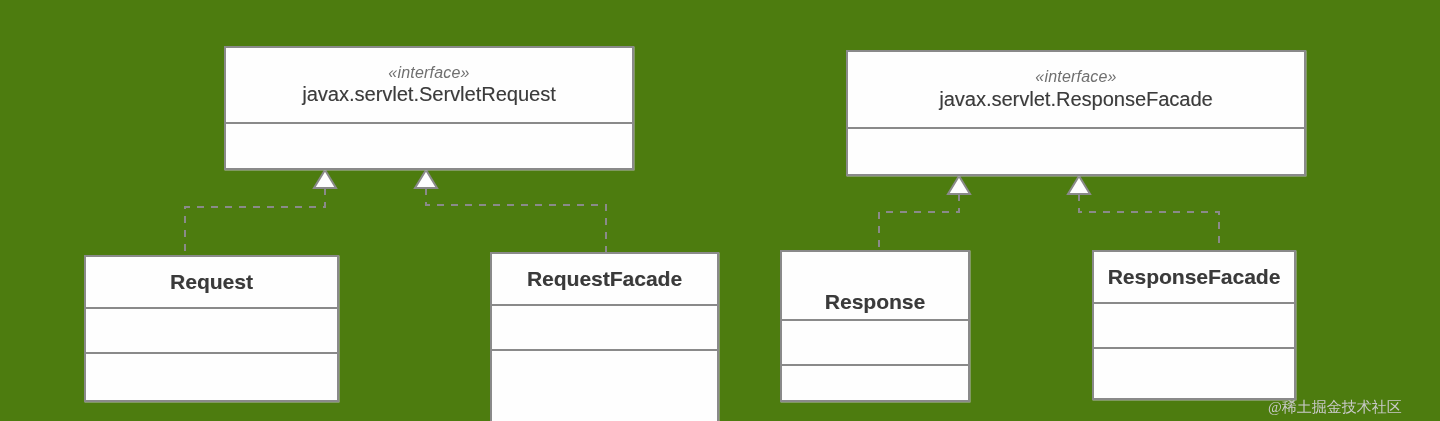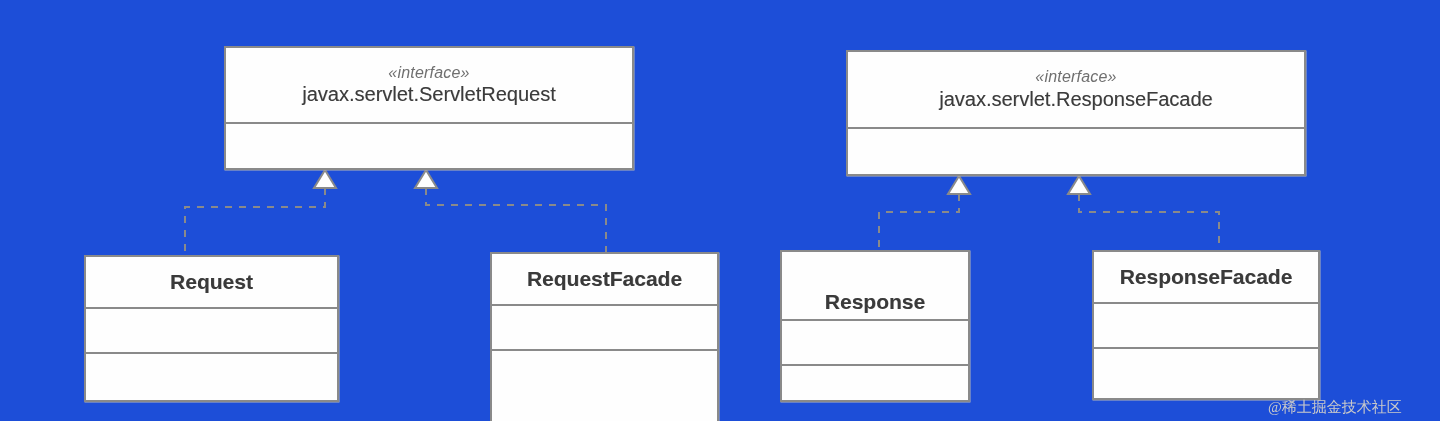--- a/index.html
+++ b/index.html
@@ -4,21 +4,21 @@
 <style>
   html, body {
     margin: 0;
     padding: 0;
     background: #ffffff;
   }
   #canvas {
     position: relative;
     width: 1440px;
     height: 421px;
-    background: #1d4ed8;
+    background: #4d7c0f;
     overflow: hidden;
     font-family: "Liberation Sans", sans-serif;
   }
 
   
   .uml-box {
     position: absolute;
     box-sizing: border-box;
     border: 2px solid #8a8a8a;
     background: #fefefe;
@@ -147,21 +147,21 @@
   </div>
 
   <div class="uml-box" id="box-response" style="left: 780px; top: 250px; width: 190px; height: 152px;">
     <div class="compartment divided" id="hdr-response" style="height: 36px; margin-top: 33px;">
       <span class="class-name">Response</span>
     </div>
     <div class="compartment divided" id="attr-response" style="height: 45px;"></div>
     <div class="compartment" id="ops-response" style="height: 50px;"></div>
   </div>
 
-  <div class="uml-box" id="box-response-facade" style="left: 1092px; top: 250px; width: 228px; height: 150px;">
+  <div class="uml-box" id="box-response-facade" style="left: 1092px; top: 250px; width: 204px; height: 150px;">
     <div class="compartment divided" id="hdr-response-facade" style="height: 52px;">
       <span class="class-name">ResponseFacade</span>
     </div>
     <div class="compartment divided" id="attr-response-facade" style="height: 45px;"></div>
     <div class="compartment" id="ops-response-facade" style="height: 49px;"></div>
   </div>
 
   <div class="watermark" id="watermark" style="left: 1268px; top: 398px; color: rgb(201, 201, 201);">@稀土掘金技术社区</div>
 
 </div>

